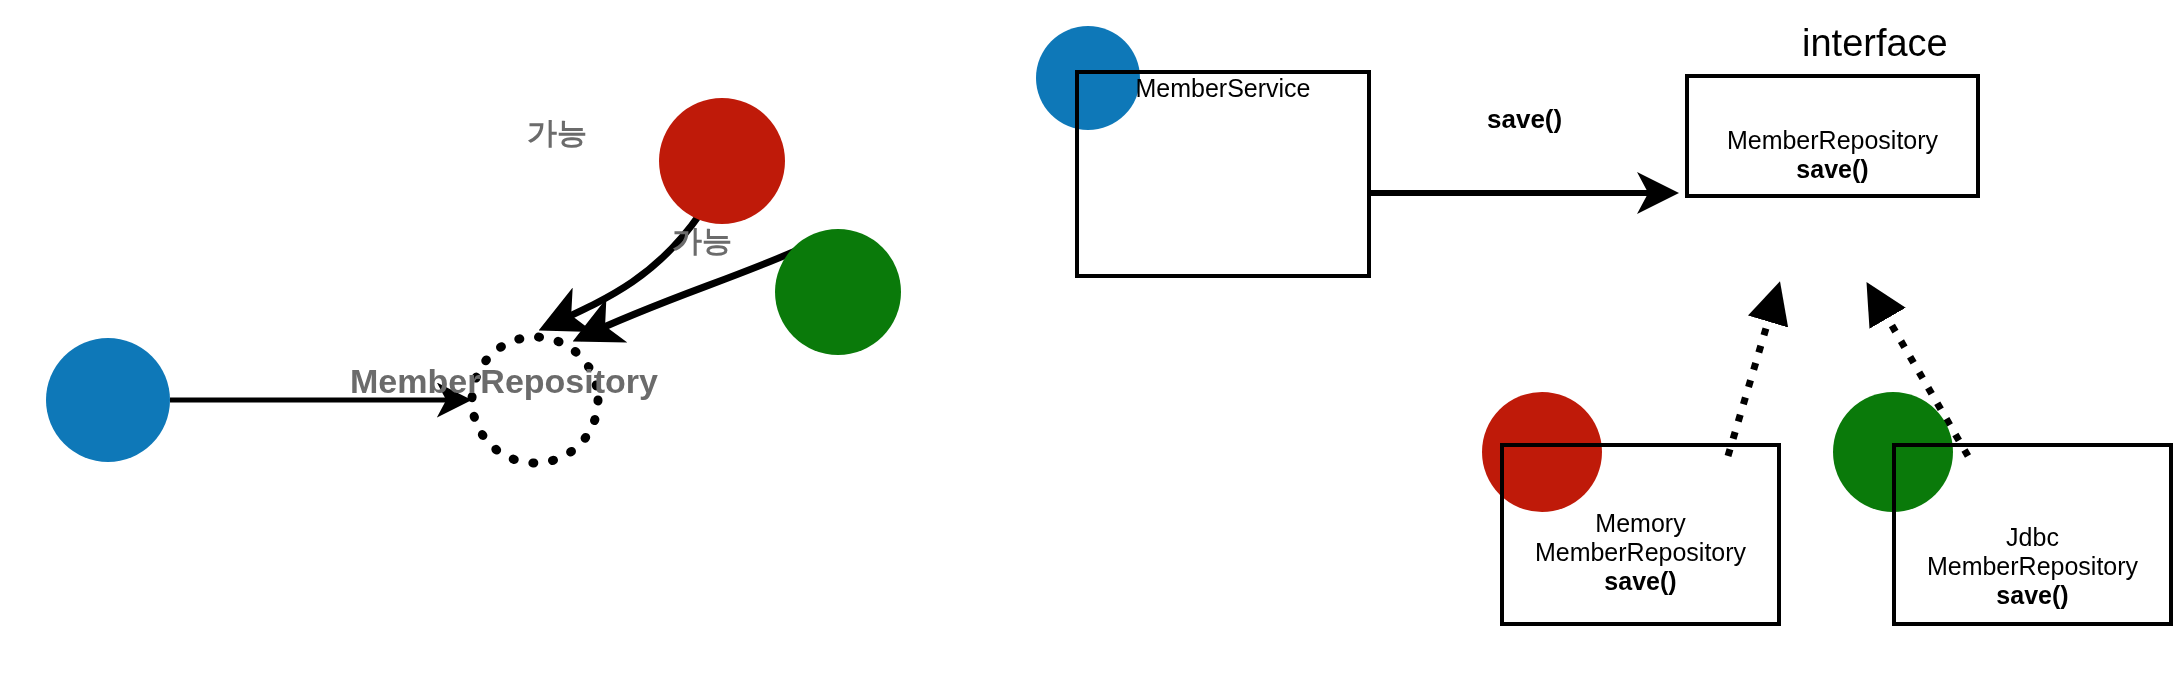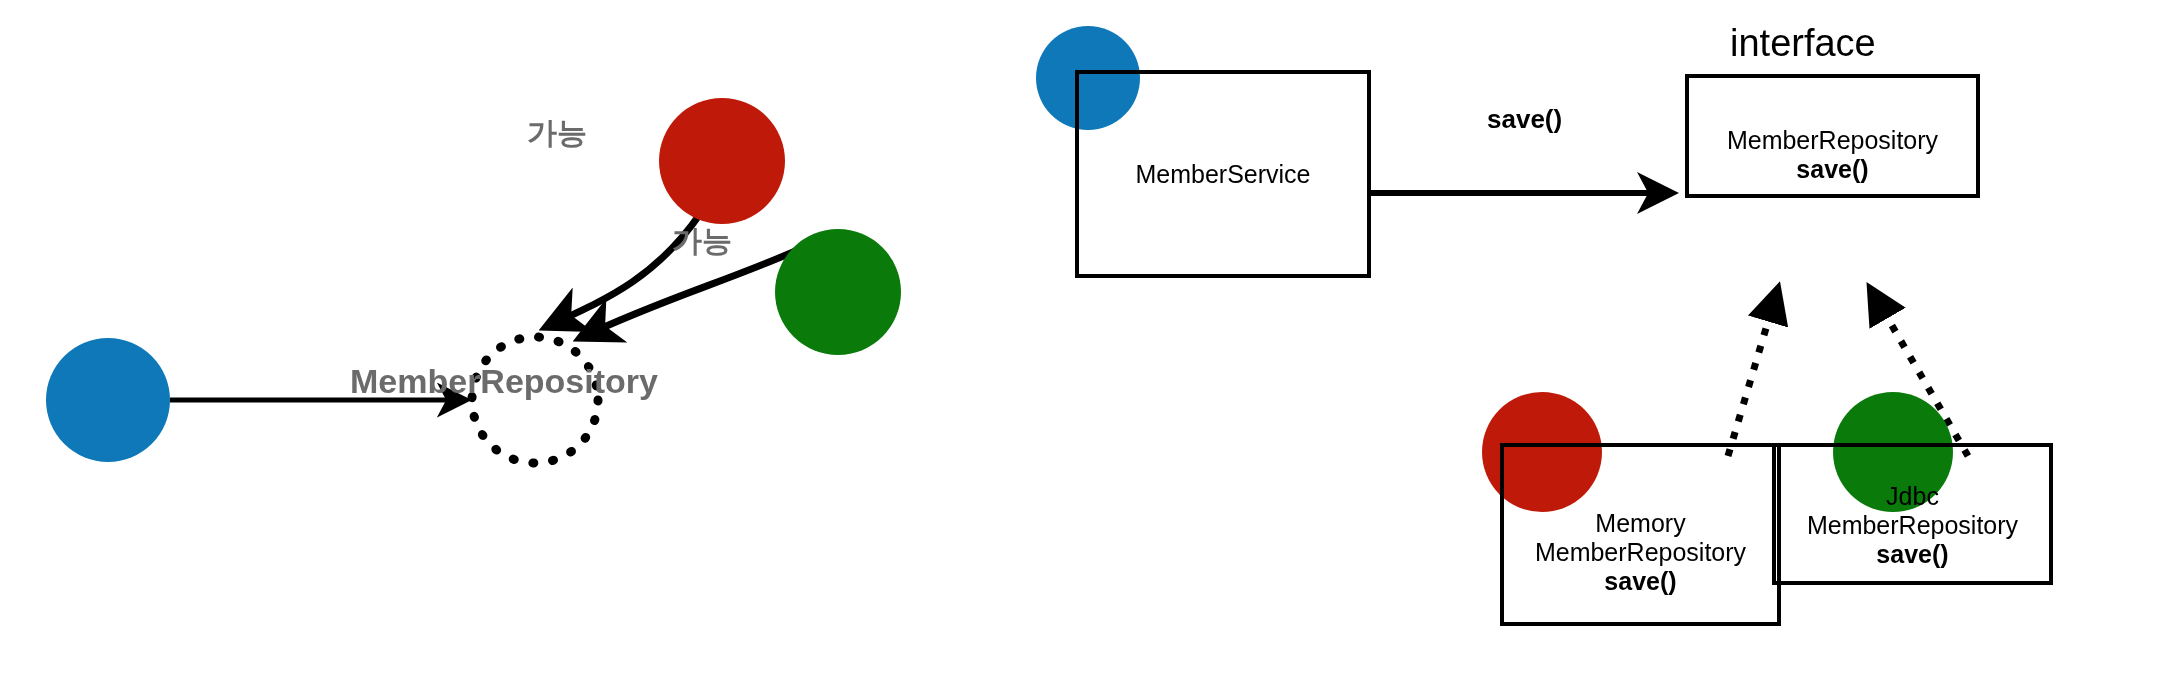--- a/index.html
+++ b/index.html
@@ -55,21 +55,20 @@
     top: 216px;
   }
   .uml-box {
     position: absolute;
     box-sizing: border-box;
     border: 4px solid #000000;
     background: transparent;
     display: flex;
     flex-direction: column;
     align-items: center;
-    justify-content: center;
   }
   .box-line {
     font-size: 25px;
     color: #000000;
     text-align: center;
     white-space: nowrap;
   }
   .box-line.bold {
     font-weight: bold;
   }
@@ -131,37 +130,37 @@
   <div class="label gray-label lbl-repo-left">MemberRepository</div>
 
   <div class="label gray-label lbl-ganeung-1">가능</div>
 
   <div class="label gray-label lbl-ganeung-2">가능</div>
 
   <div class="uml-box" style="left:1075px; top:70px; width:296px; height:208px;">
     <div class="box-line">MemberService</div>
   </div>
 
-  <div class="interface-caption" style="left:1730px; top:22px;">interface</div>
+  <div class="interface-caption" style="left:1802px; top:22px;">interface</div>
 
   <div class="edge-label" style="left:1487px; top:104px;">save()</div>
 
   <div class="uml-box" style="left:1685px; top:74px; width:295px; height:124px;
               justify-content:flex-end; padding-bottom:10px;">
     <div class="box-line">MemberRepository</div>
     <div class="box-line bold">save()</div>
   </div>
 
   <div class="uml-box" style="left:1500px; top:443px; width:281px; height:183px;
               justify-content:flex-end; padding-bottom:26px;">
     <div class="box-line">Memory</div>
     <div class="box-line">MemberRepository</div>
     <div class="box-line bold">save()</div>
   </div>
 
-  <div class="uml-box" style="left:1772px; top:443px; width:281px; height:142px;
+  <div class="uml-box" style="left:1892px; top:443px; width:281px; height:183px;
               justify-content:flex-end; padding-bottom:12px;">
     <div class="box-line">Jdbc</div>
     <div class="box-line">MemberRepository</div>
     <div class="box-line bold">save()</div>
   </div>
 
 </div>
 
 </body></html>

